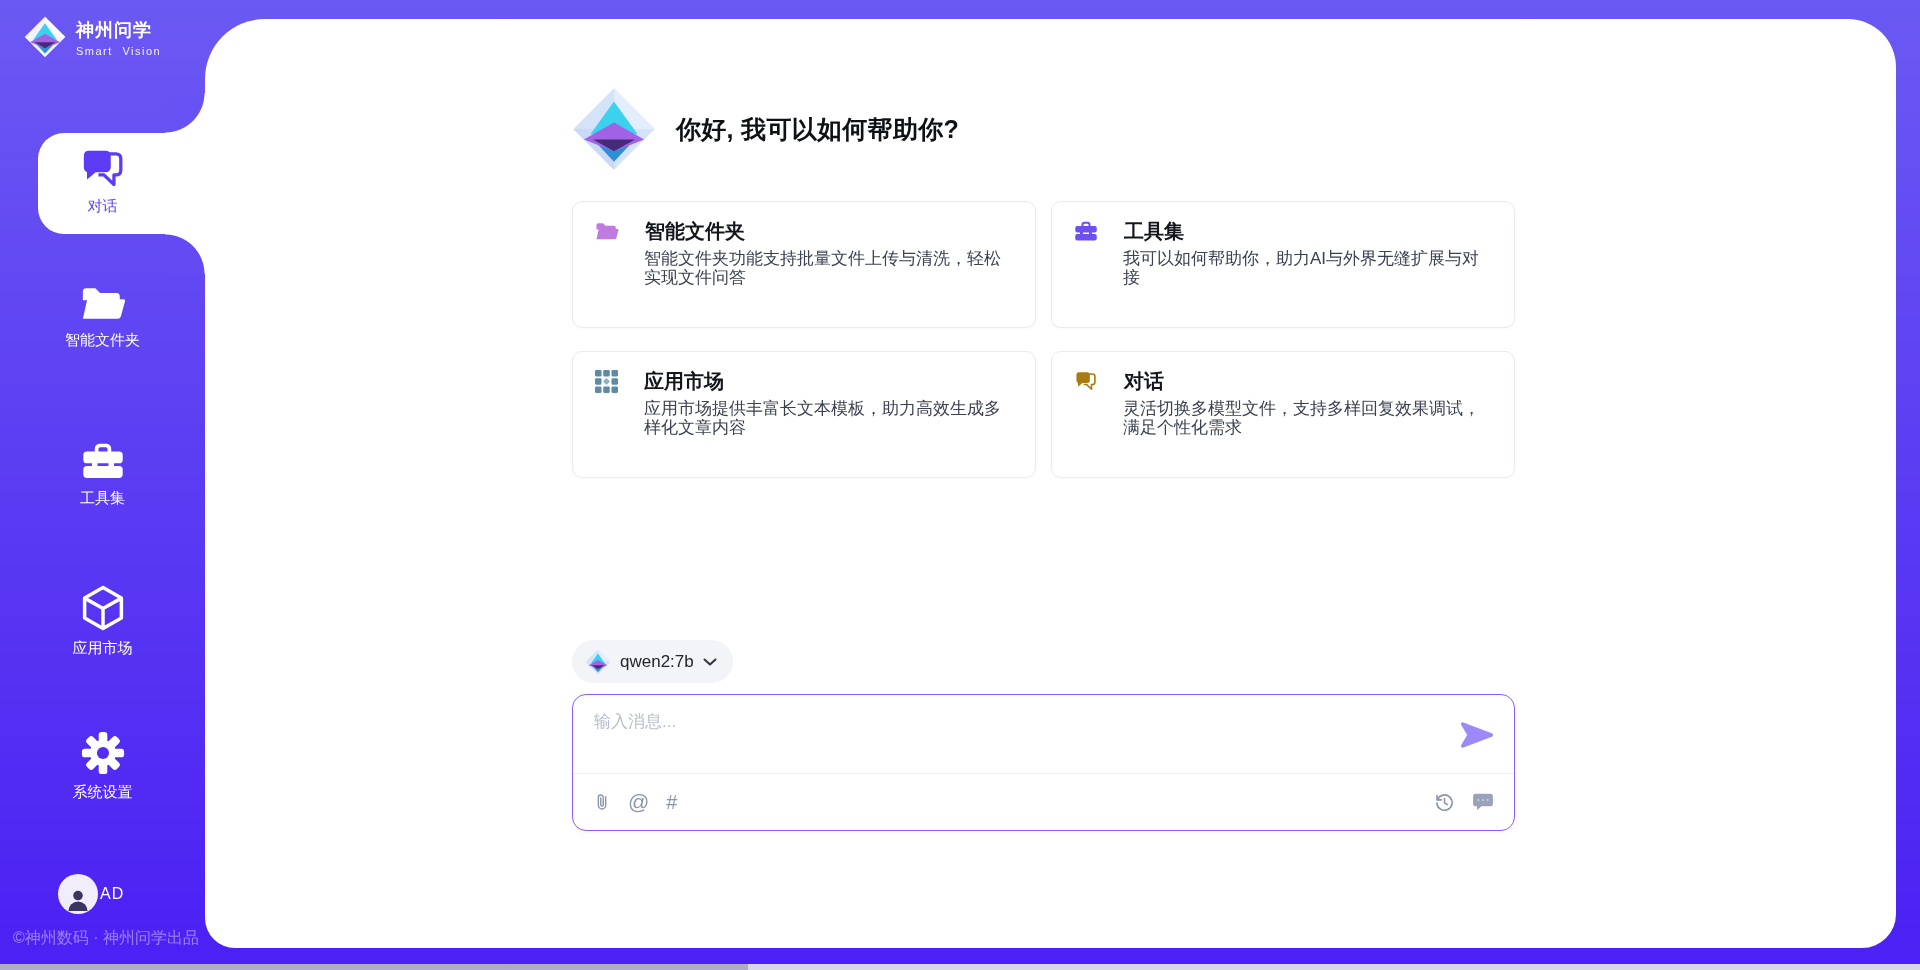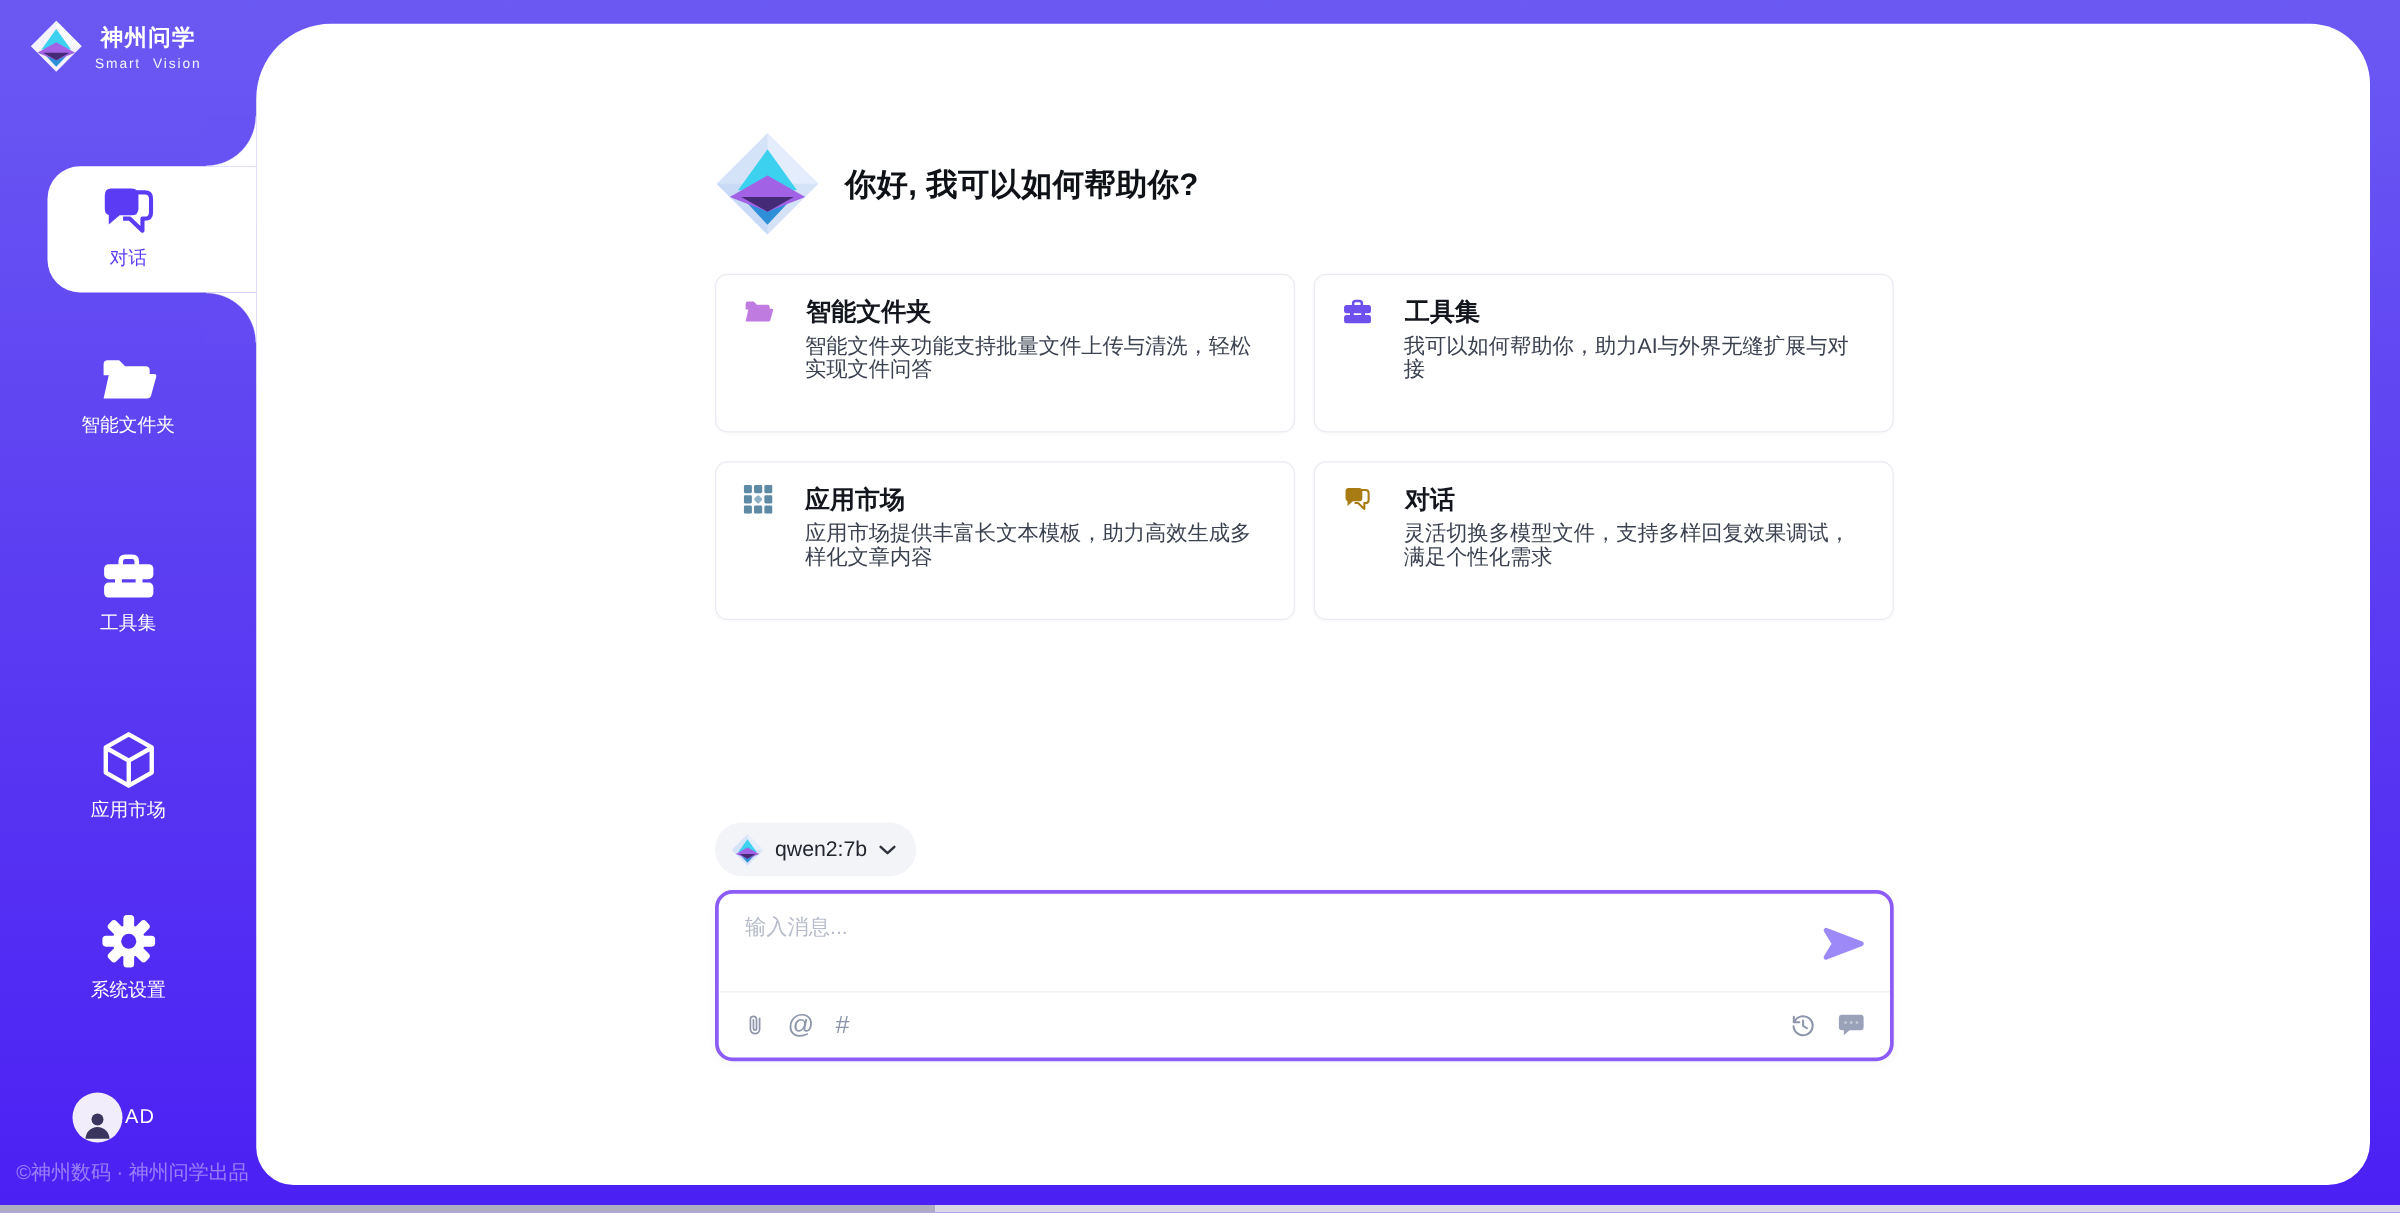--- a/index.html
+++ b/index.html
@@ -4,21 +4,21 @@
 <style>
   * { margin:0; padding:0; box-sizing:border-box; }
   html,body { width:1920px; height:970px; overflow:hidden; }
   body {
     position:relative;
     font-family:"Liberation Sans","DejaVu Sans",sans-serif;
     background:linear-gradient(180deg,#6b59f3 0%,#5b3cf2 50%,#4b20f4 100%);
   }
   
   .sidebar { position:absolute; left:0; top:0; width:205px; height:970px; }
-  .brand { position:absolute; left:24px; top:16px; display:flex; align-items:center; gap:10px;text-align:center; }
+  .brand { position:absolute; left:24px; top:16px; display:flex; align-items:center; gap:10px; }
   .brand-name { font-size:18px; font-weight:700; color:#fff; letter-spacing:1px; }
   .brand-sub  { font-size:11px; color:rgba(255,255,255,.92); letter-spacing:1.5px; word-spacing:5px; margin-top:3px; }
   .tab-white  { position:absolute; left:38px; top:133px; width:167px; height:101px;
                 background:#fff; border-radius:26px 0 0 26px; }
   .fillet-top { position:absolute; left:165px; top:93px;  width:40px; height:40px;
                 background:radial-gradient(circle 40px at 0 0,   #6752f3 39px,#fff 40px); }
   .fillet-bot { position:absolute; left:165px; top:234px; width:40px; height:40px;
                 background:radial-gradient(circle 40px at 0 100%,#634af3 39px,#fff 40px); }
   .nav-item { position:absolute; left:0; width:205px; display:flex; flex-direction:column;
               align-items:center; color:#fff; cursor:pointer; }
@@ -26,34 +26,34 @@
   .nav-item.active { color:#5b3bf3; }
   .nav-icon { display:flex; align-items:center; justify-content:center; }
   .user-row { position:absolute; left:58px; top:874px; display:flex; align-items:center; gap:2px; cursor:pointer; }
   .avatar { width:40px; height:40px; border-radius:50%; background:#f1edfa; overflow:hidden;
             display:flex; align-items:flex-end; justify-content:center; }
   .user-name { font-size:16px; color:#fff; letter-spacing:1px; }
   .copyright { position:absolute; left:13px; top:928px; font-size:16px; color:rgba(255,255,255,.42); }
   
   .content { position:absolute; left:205px; top:19px; width:1691px; height:929px;
              background:#fff; border-radius:60px 48px 34px 30px; }
-  .column { position:relative; margin-left:367px; padding-top:86px; width:943px; }
+  .column { position:relative; margin-left:367px; padding-top:68px; width:943px; }
   .greeting { display:flex; align-items:center; gap:20px; height:84px; }
   .greeting h1 { font-size:25px; font-weight:700; color:#0e1116; letter-spacing:.3px; }
   .cards { margin-top:30px; display:grid; grid-template-columns:464px 464px; column-gap:15px; row-gap:23px; }
   .card { height:127px; background:#fff; border:1px solid #e9ebf2; border-radius:10px;
           padding:16px 20px 0 22px; box-shadow:0 1px 3px rgba(60,60,100,.03); cursor:pointer; }
   .card-head { display:flex; align-items:center; gap:26px; }
   .card-title { font-size:20px; font-weight:700; color:#13161d; }
   .card-desc { margin:4px 0 0 49px; font-size:17px; line-height:19px; color:#3a4150; }
   .model-pill { margin-top:162px; display:inline-flex; align-items:center; height:43px;
                 border-radius:22px; background:#f3f4f8; padding:0 16px 0 13px; gap:9px; cursor:pointer; }
   .pill-text { font-size:17px; color:#22252e; }
   .composer { margin-top:11px; position:relative; width:943px; height:137px; background:#fff;
-              border:3px solid #8b5cf6; border-radius:14px; box-shadow:0 2px 8px rgba(70,70,120,.05); }
+              border:1px solid #8b5cf6; border-radius:14px; box-shadow:0 2px 8px rgba(70,70,120,.05); }
   .msg { position:absolute; left:21px; top:15px; width:840px; height:58px; border:0; outline:0;
          resize:none; font-family:inherit; font-size:17px; color:#2c313c; background:transparent; }
   .msg::placeholder { color:#b6bcc9; }
   .send-btn { position:absolute; right:20px; top:25px; width:34px; height:30px; cursor:pointer;
               background:none; border:0; display:flex; }
   .divider { position:absolute; left:0; right:0; top:78px; border-top:1px solid #edeff5; }
   .composer-tools { position:absolute; left:0; right:0; top:79px; bottom:0; display:flex;
                     align-items:center; padding:0 20px; gap:17px; }
   .tool { color:#8c95aa; display:flex; align-items:center; cursor:pointer; background:none; border:0;
           font-family:inherit; }

